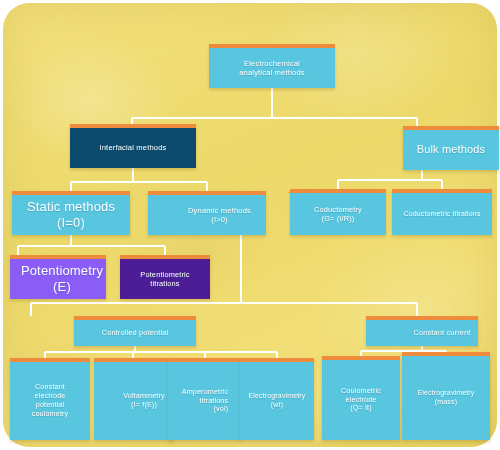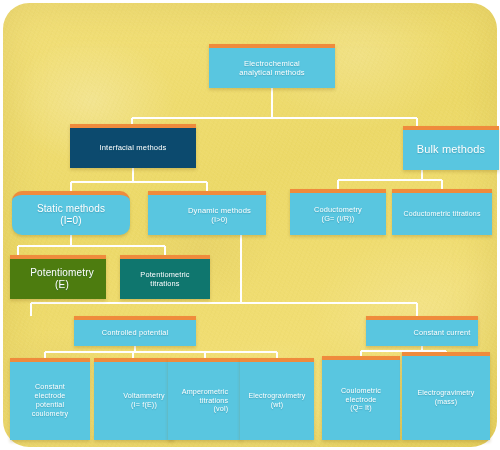--- a/index.html
+++ b/index.html
@@ -81,40 +81,40 @@
       <div class="node" style="left: 209px; top: 44px; width: 126px; height: 44px; font-size: 7.6px; background: rgb(89, 198, 224); border-top-color: rgb(239, 139, 60); color: rgb(255, 255, 255);">
         <span>Electrochemical
 analytical methods</span>
       </div>
       <div class="node" style="left: 70px; top: 124px; width: 126px; height: 44px; font-size: 7.6px; background: #0c4a6e; border-top-color: rgb(239, 139, 60); color: rgb(255, 255, 255); align-items: center;">
         <span>Interfacial methods</span>
       </div>
       <div class="node" style="left: 390px; top: 126px; width: 96px; height: 44px; font-size: 11px; background: rgb(89, 198, 224); border-top-color: rgb(239, 139, 60); color: rgb(255, 255, 255); margin-left: 13px;">
         <span>Bulk methods</span>
       </div>
-      <div class="node" style="left: 12px; top: 191px; width: 118px; height: 44px; font-size: 10px; background: rgb(89, 198, 224); border-top-color: rgb(239, 139, 60); color: rgb(255, 255, 255); border-radius: 10px;">
+      <div class="node" style="left: 12px; top: 191px; width: 118px; height: 44px; font-size: 13px; background: rgb(89, 198, 224); border-top-color: rgb(239, 139, 60); color: rgb(255, 255, 255);">
         <span>Static methods
 (I=0)</span>
       </div>
       <div class="node" style="left: 148px; top: 191px; width: 118px; height: 44px; font-size: 7.6px; background: rgb(89, 198, 224); border-top-color: rgb(239, 139, 60); color: rgb(255, 255, 255); padding-left: 29px;">
         <span>Dynamic methods
 (I&gt;0)</span>
       </div>
       <div class="node" style="left: 290px; top: 189px; width: 96px; height: 46px; font-size: 7.4px; background: rgb(89, 198, 224); border-top-color: rgb(239, 139, 60); color: rgb(255, 255, 255);">
         <span>Coductometry
 (G= (I/R))</span>
       </div>
       <div class="node" style="left: 392px; top: 189px; width: 100px; height: 46px; font-size: 7px; background: rgb(89, 198, 224); border-top-color: rgb(239, 139, 60); color: rgb(255, 255, 255);">
         <span>Coductometric titrations</span>
       </div>
-      <div class="node" style="left: 10px; top: 255px; width: 96px; height: 44px; font-size: 10px; background: #4d7c0f; border-top-color: rgb(239, 139, 60); color: rgb(255, 255, 255); padding-left: 12px;">
+      <div class="node" style="left: 10px; top: 255px; width: 96px; height: 44px; font-size: 13px; background: #8b5cf6; border-top-color: rgb(239, 139, 60); color: rgb(255, 255, 255); padding-left: 12px;">
         <span>Potentiometry
 (E)</span>
       </div>
-      <div class="node" style="left: 120px; top: 255px; width: 90px; height: 44px; font-size: 7.4px; background: #0f766e; border-top-color: rgb(239, 139, 60); color: rgb(255, 255, 255); justify-content: center;">
+      <div class="node" style="left: 120px; top: 255px; width: 90px; height: 44px; font-size: 7.4px; background: #4c1d95; border-top-color: rgb(239, 139, 60); color: rgb(255, 255, 255); justify-content: center;">
         <span>Potentiometric
 titrations</span>
       </div>
       <div class="node" style="left: 74px; top: 316px; width: 122px; height: 30px; font-size: 7.4px; background: rgb(89, 198, 224); border-top-color: rgb(239, 139, 60); color: rgb(255, 255, 255);">
         <span>Controlled potential</span>
       </div>
       <div class="node" style="left: 366px; top: 316px; width: 112px; height: 30px; font-size: 7.4px; background: rgb(89, 198, 224); border-top-color: rgb(239, 139, 60); color: rgb(255, 255, 255); padding-left: 44px;">
         <span>Constant current</span>
       </div>
       <div class="node" style="left: 10px; top: 358px; width: 80px; height: 82px; font-size: 7.2px; background: rgb(89, 198, 224); border-top-color: rgb(239, 139, 60); color: rgb(255, 255, 255);">

